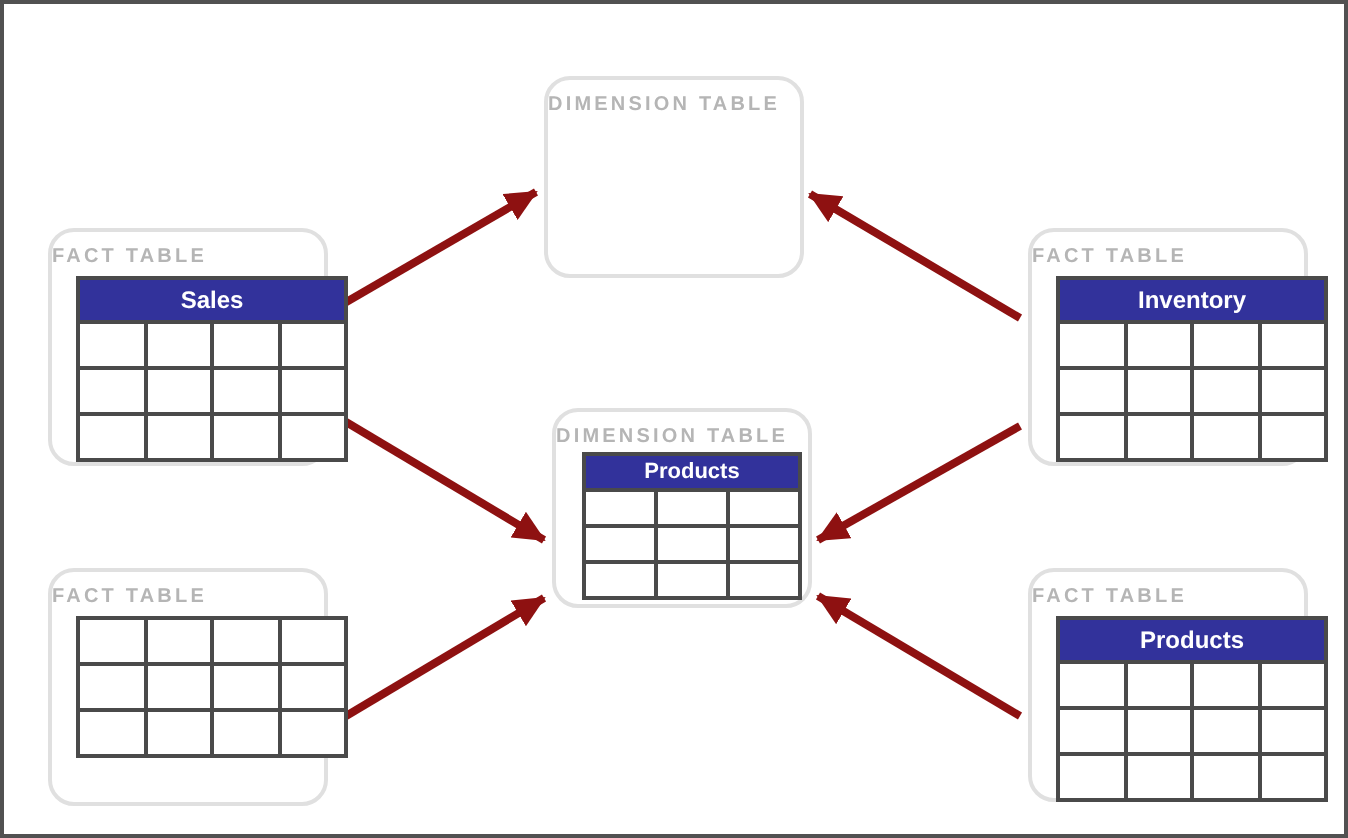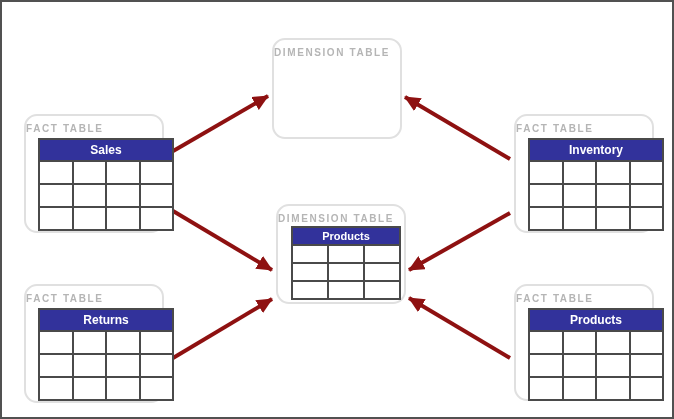--- a/index.html
+++ b/index.html
@@ -116,21 +116,20 @@
           <div class="cell"></div>
           <div class="cell"></div>
           <div class="cell"></div>
         </div>
     </div>
   </div>
 
   <div class="card fact" style="left:22px;top:282px;width:140px;height:119px">
     <div class="kind">FACT TABLE</div>
     <div class="tbl">
-      <div class="tbl-head">Returns</div>
       <div class="tbl-grid" style="grid-template-columns: repeat(4, 1fr);">
           <div class="cell"></div>
           <div class="cell"></div>
           <div class="cell"></div>
           <div class="cell"></div>
           <div class="cell"></div>
           <div class="cell"></div>
           <div class="cell"></div>
           <div class="cell"></div>
           <div class="cell"></div>

